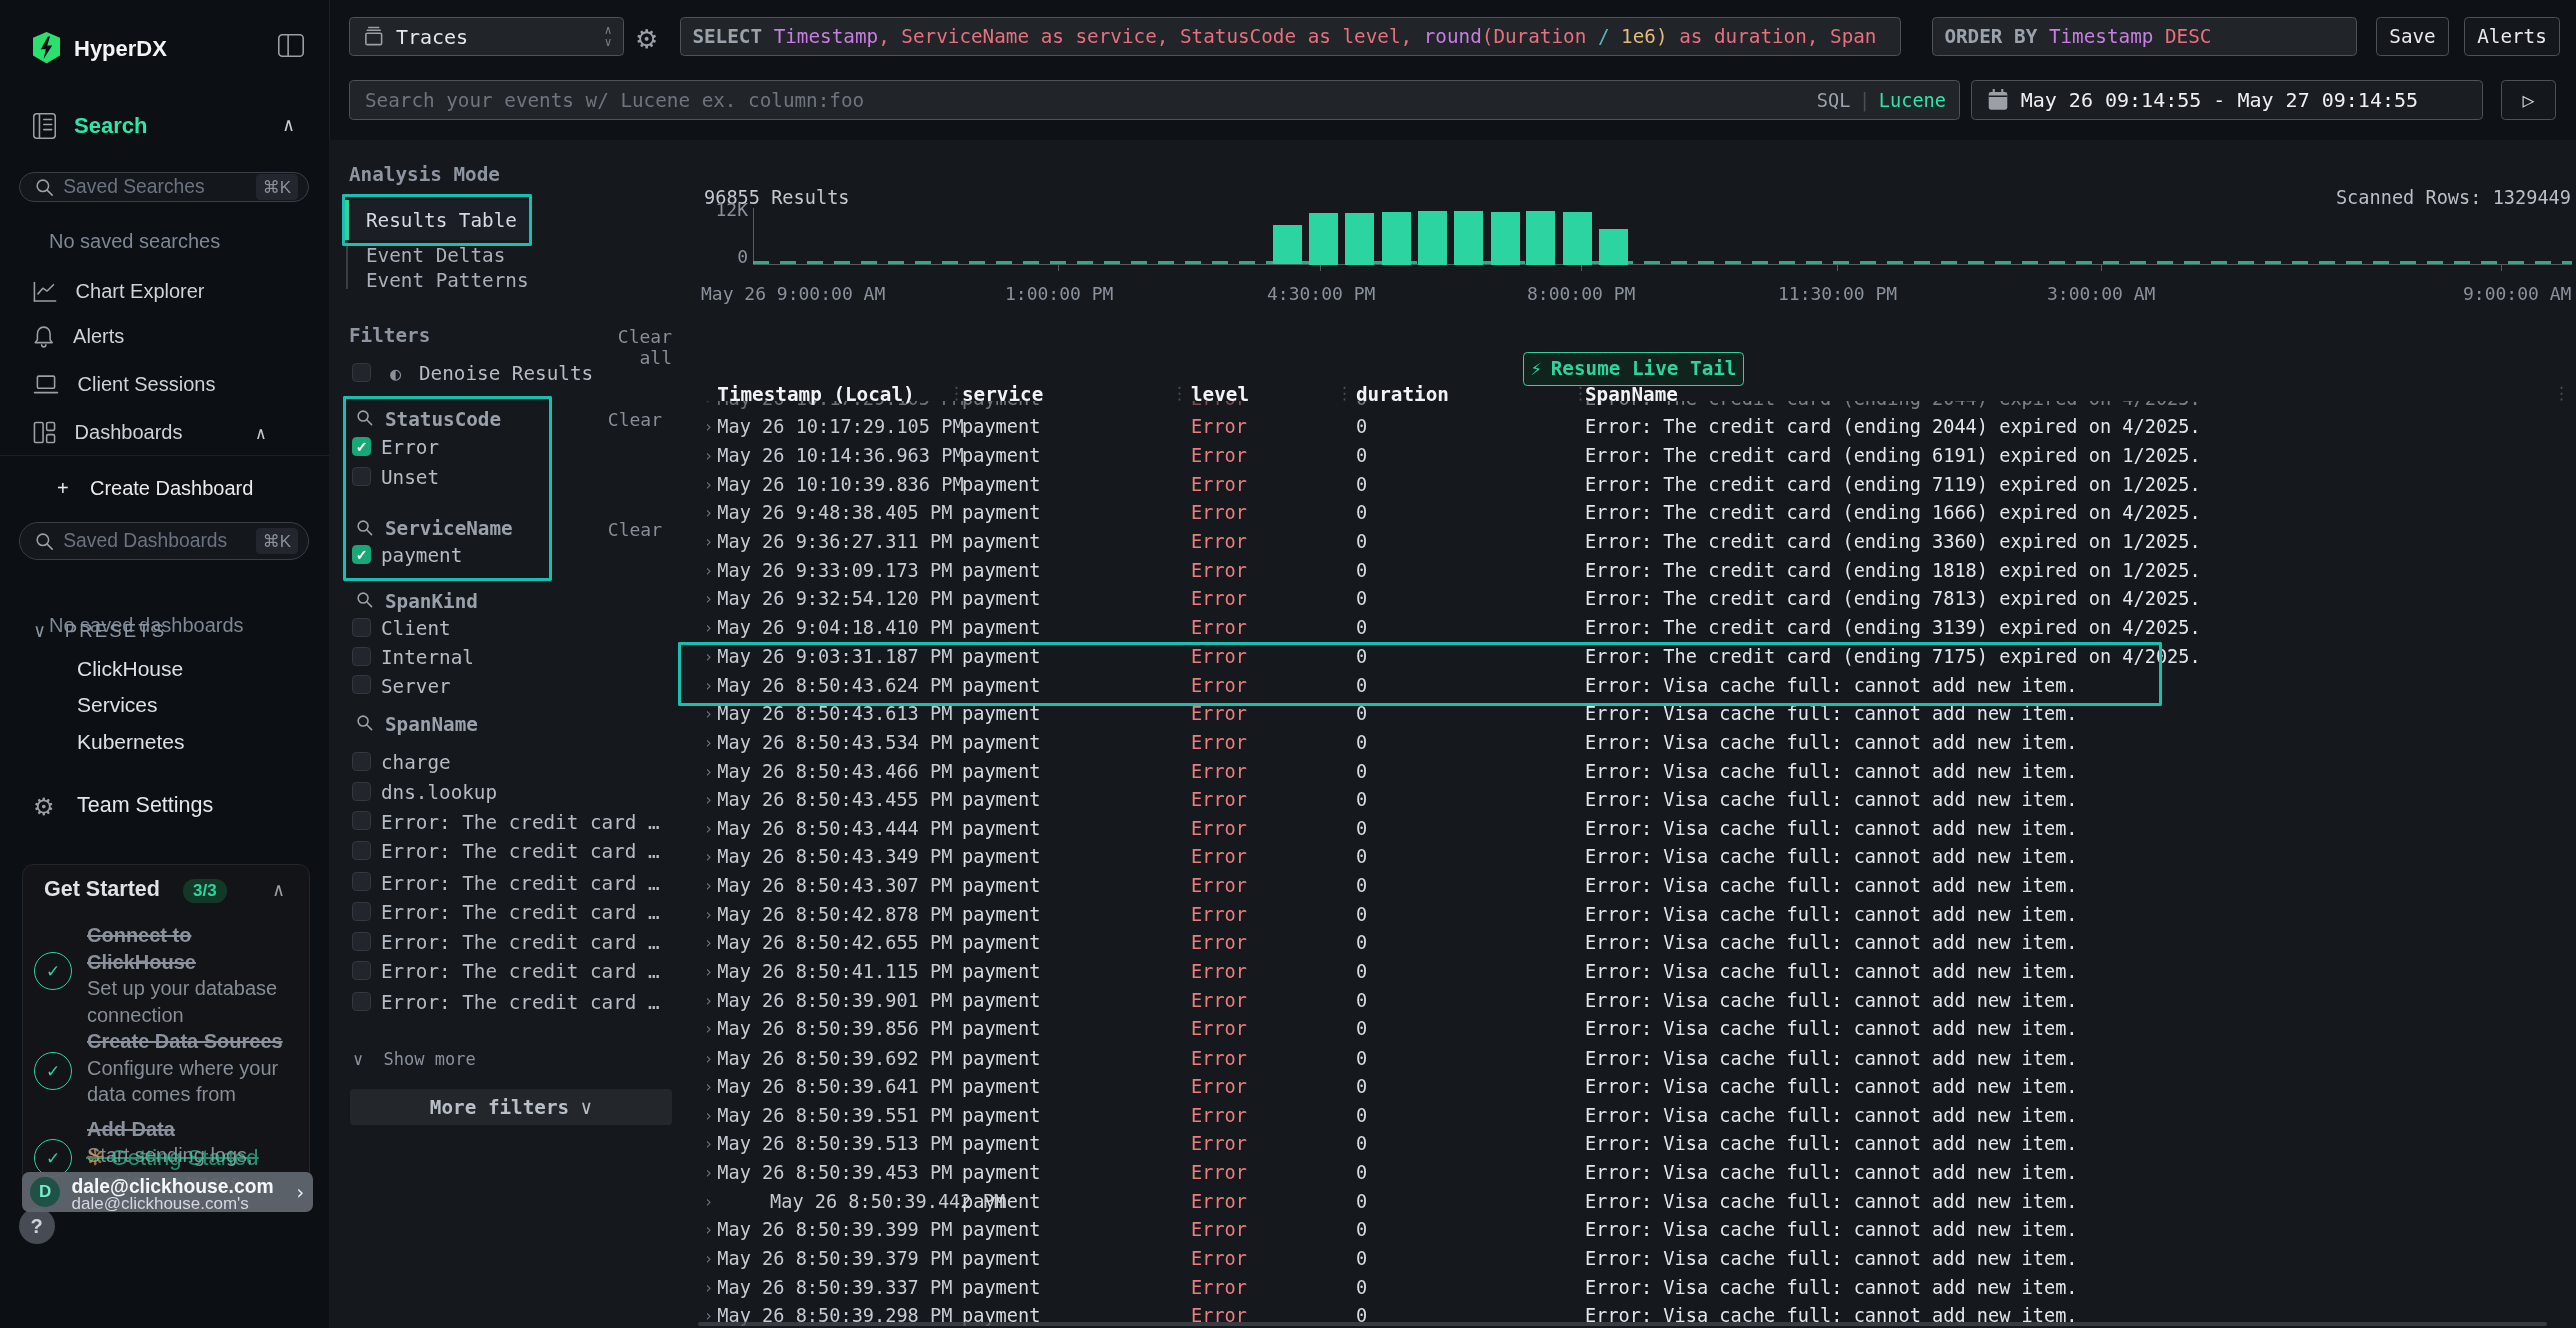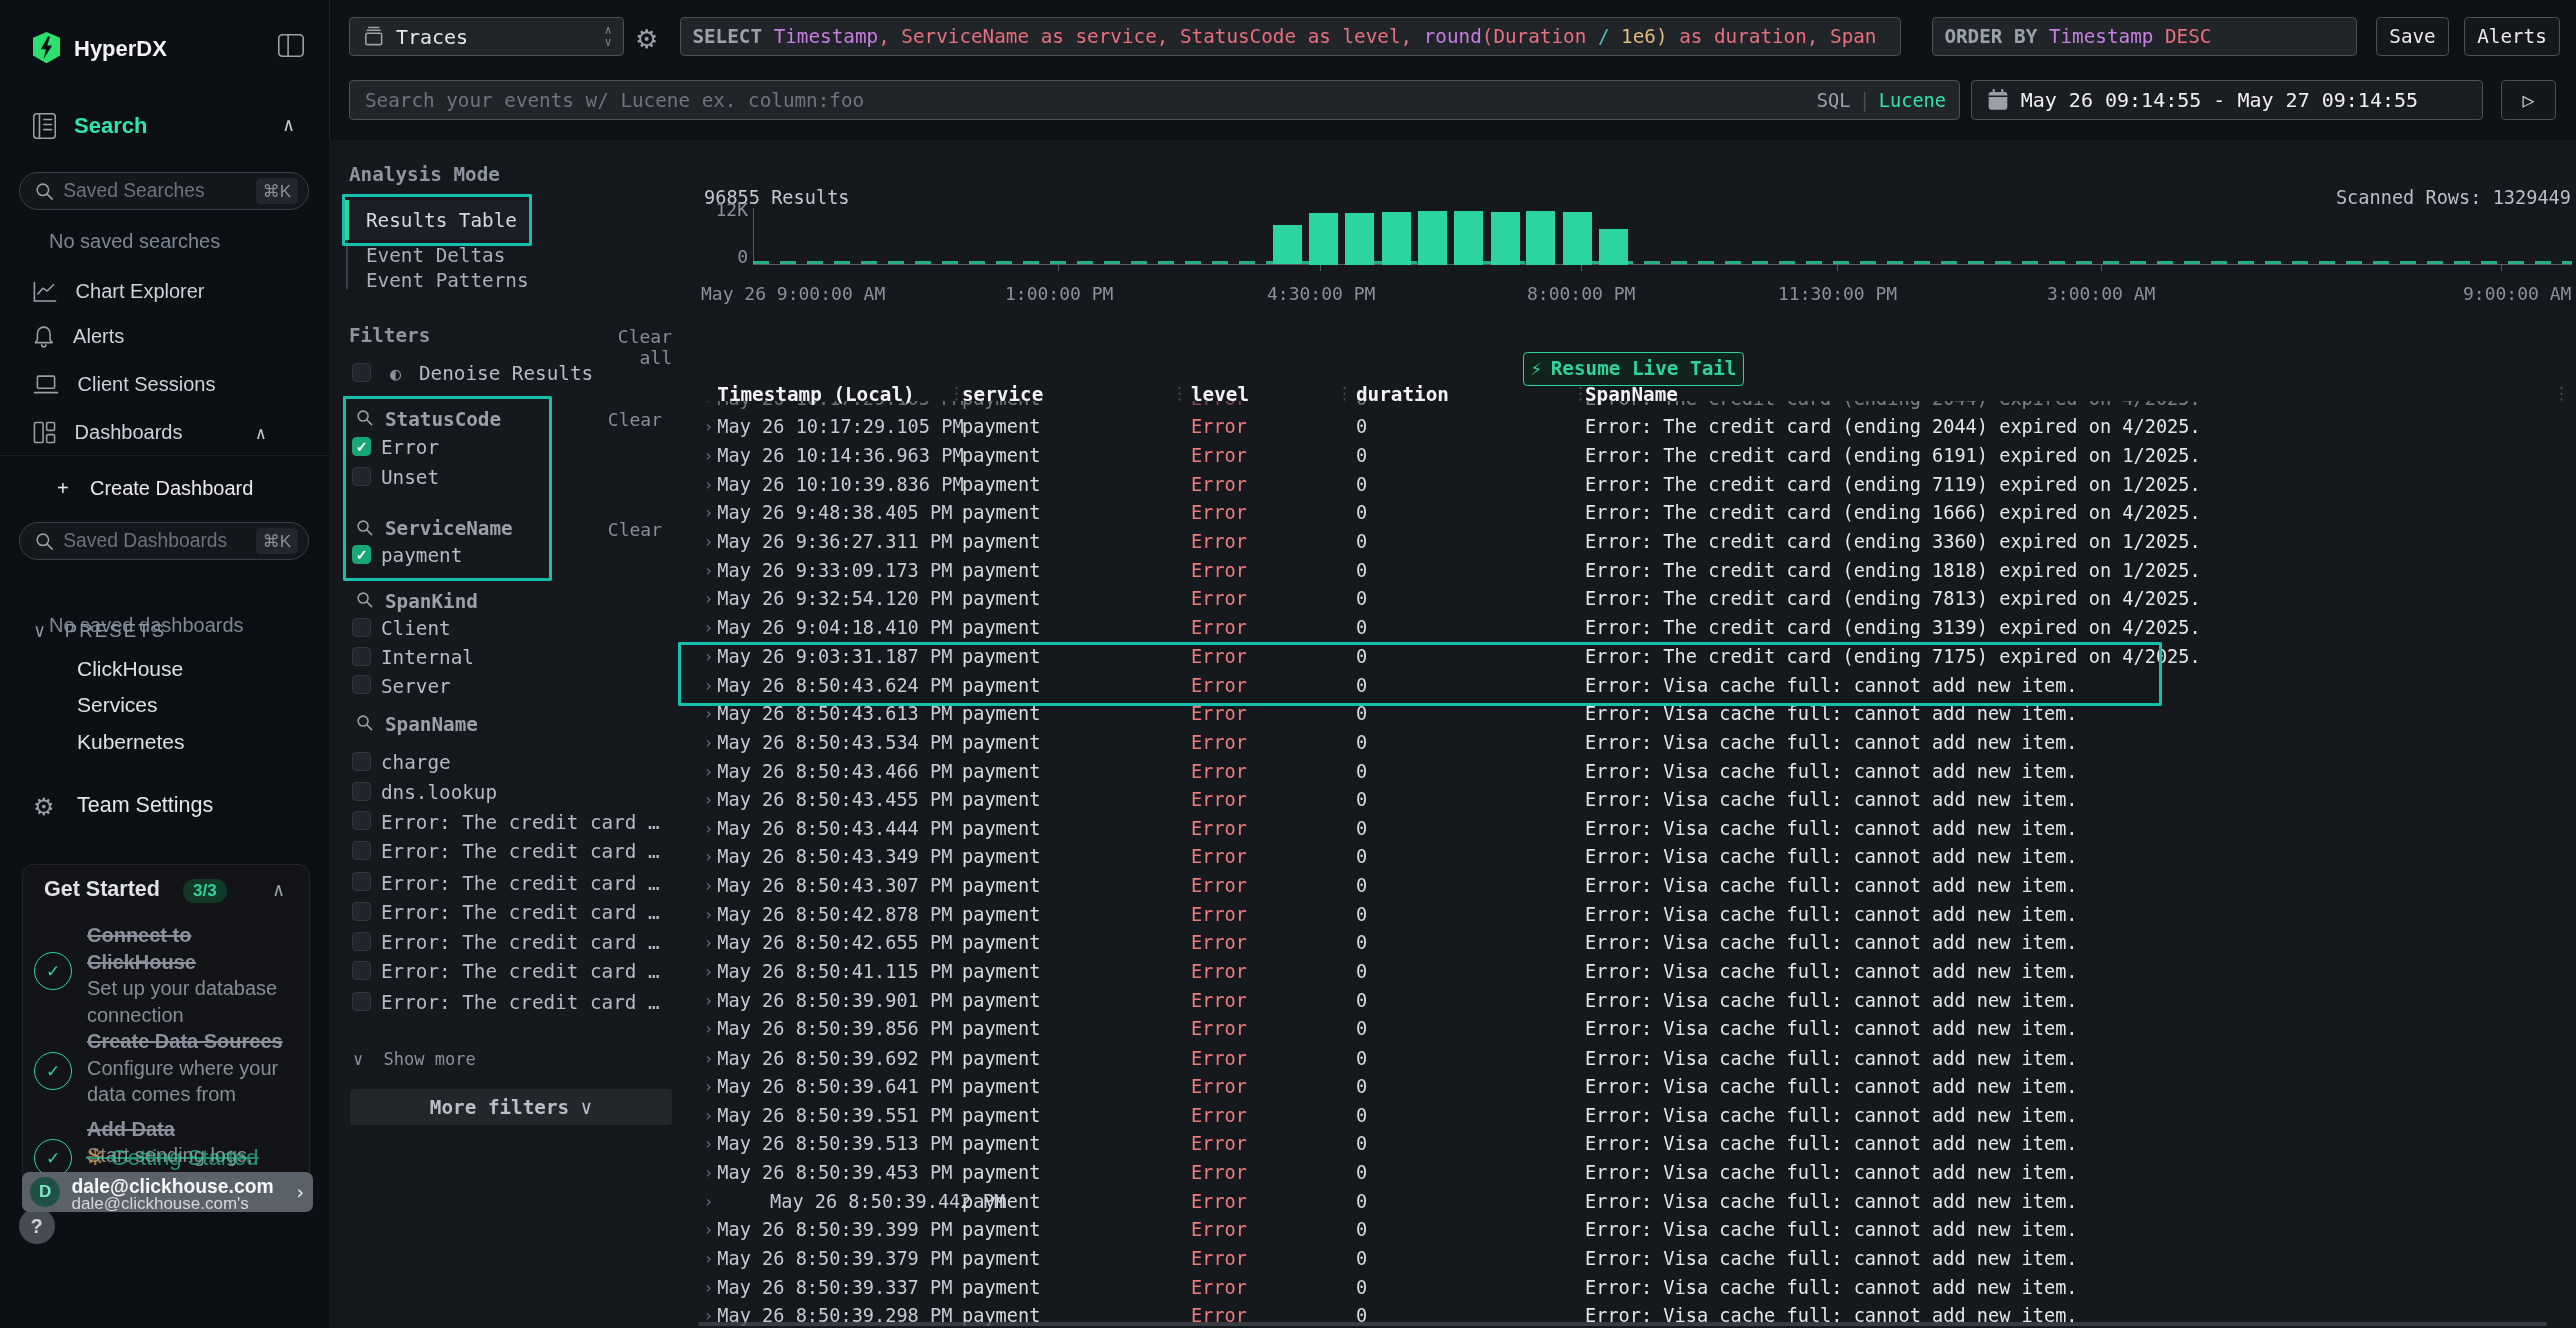--- a/index.html
+++ b/index.html
@@ -78,21 +78,21 @@
         <rect x="1" y="1" width="30" height="34" rx="4" class="icon-stroke"></rect>
         <line x1="9" y1="1" x2="9" y2="35" class="icon-stroke"></line>
         <line x1="15" y1="9" x2="26" y2="9" class="icon-stroke"></line>
         <line x1="15" y1="16" x2="26" y2="16" class="icon-stroke"></line>
         <line x1="15" y1="23" x2="26" y2="23" class="icon-stroke"></line>
       </svg>
   </div>
   <div class="abs sans" style="left:74px;top:113px;font-size:22px;font-weight:bold;color:#2ee6a8;">Search</div>
   <div class="abs mono" style="left:283px;top:114px;color:#c9cdd3;font-size:18.6px;">∧</div>
 
-  <div class="abs pill" style="left:19.3px;top:172px;width:290px;height:38px;">
+  <div class="abs pill" style="left:19.3px;top:172px;width:290px;height:30px;">
     <span style="margin-left:14.3px;">
       <svg width="18.6" height="18.6" viewBox="0 0 26 26">
           <circle cx="11" cy="11" r="8" class="icon-stroke"></circle>
           <line x1="17" y1="17" x2="24" y2="24" class="icon-stroke"></line>
         </svg>
       </span>
     <span style="margin-left:10px;font-size:19.3px;">Saved Searches</span>
     <span class="kbd" style="margin-left:auto;margin-right:10px;">⌘K</span>
   </div>
   <div class="abs sans muted-blue" style="left:49px;top:230px;font-size:20px;">No saved searches</div>

